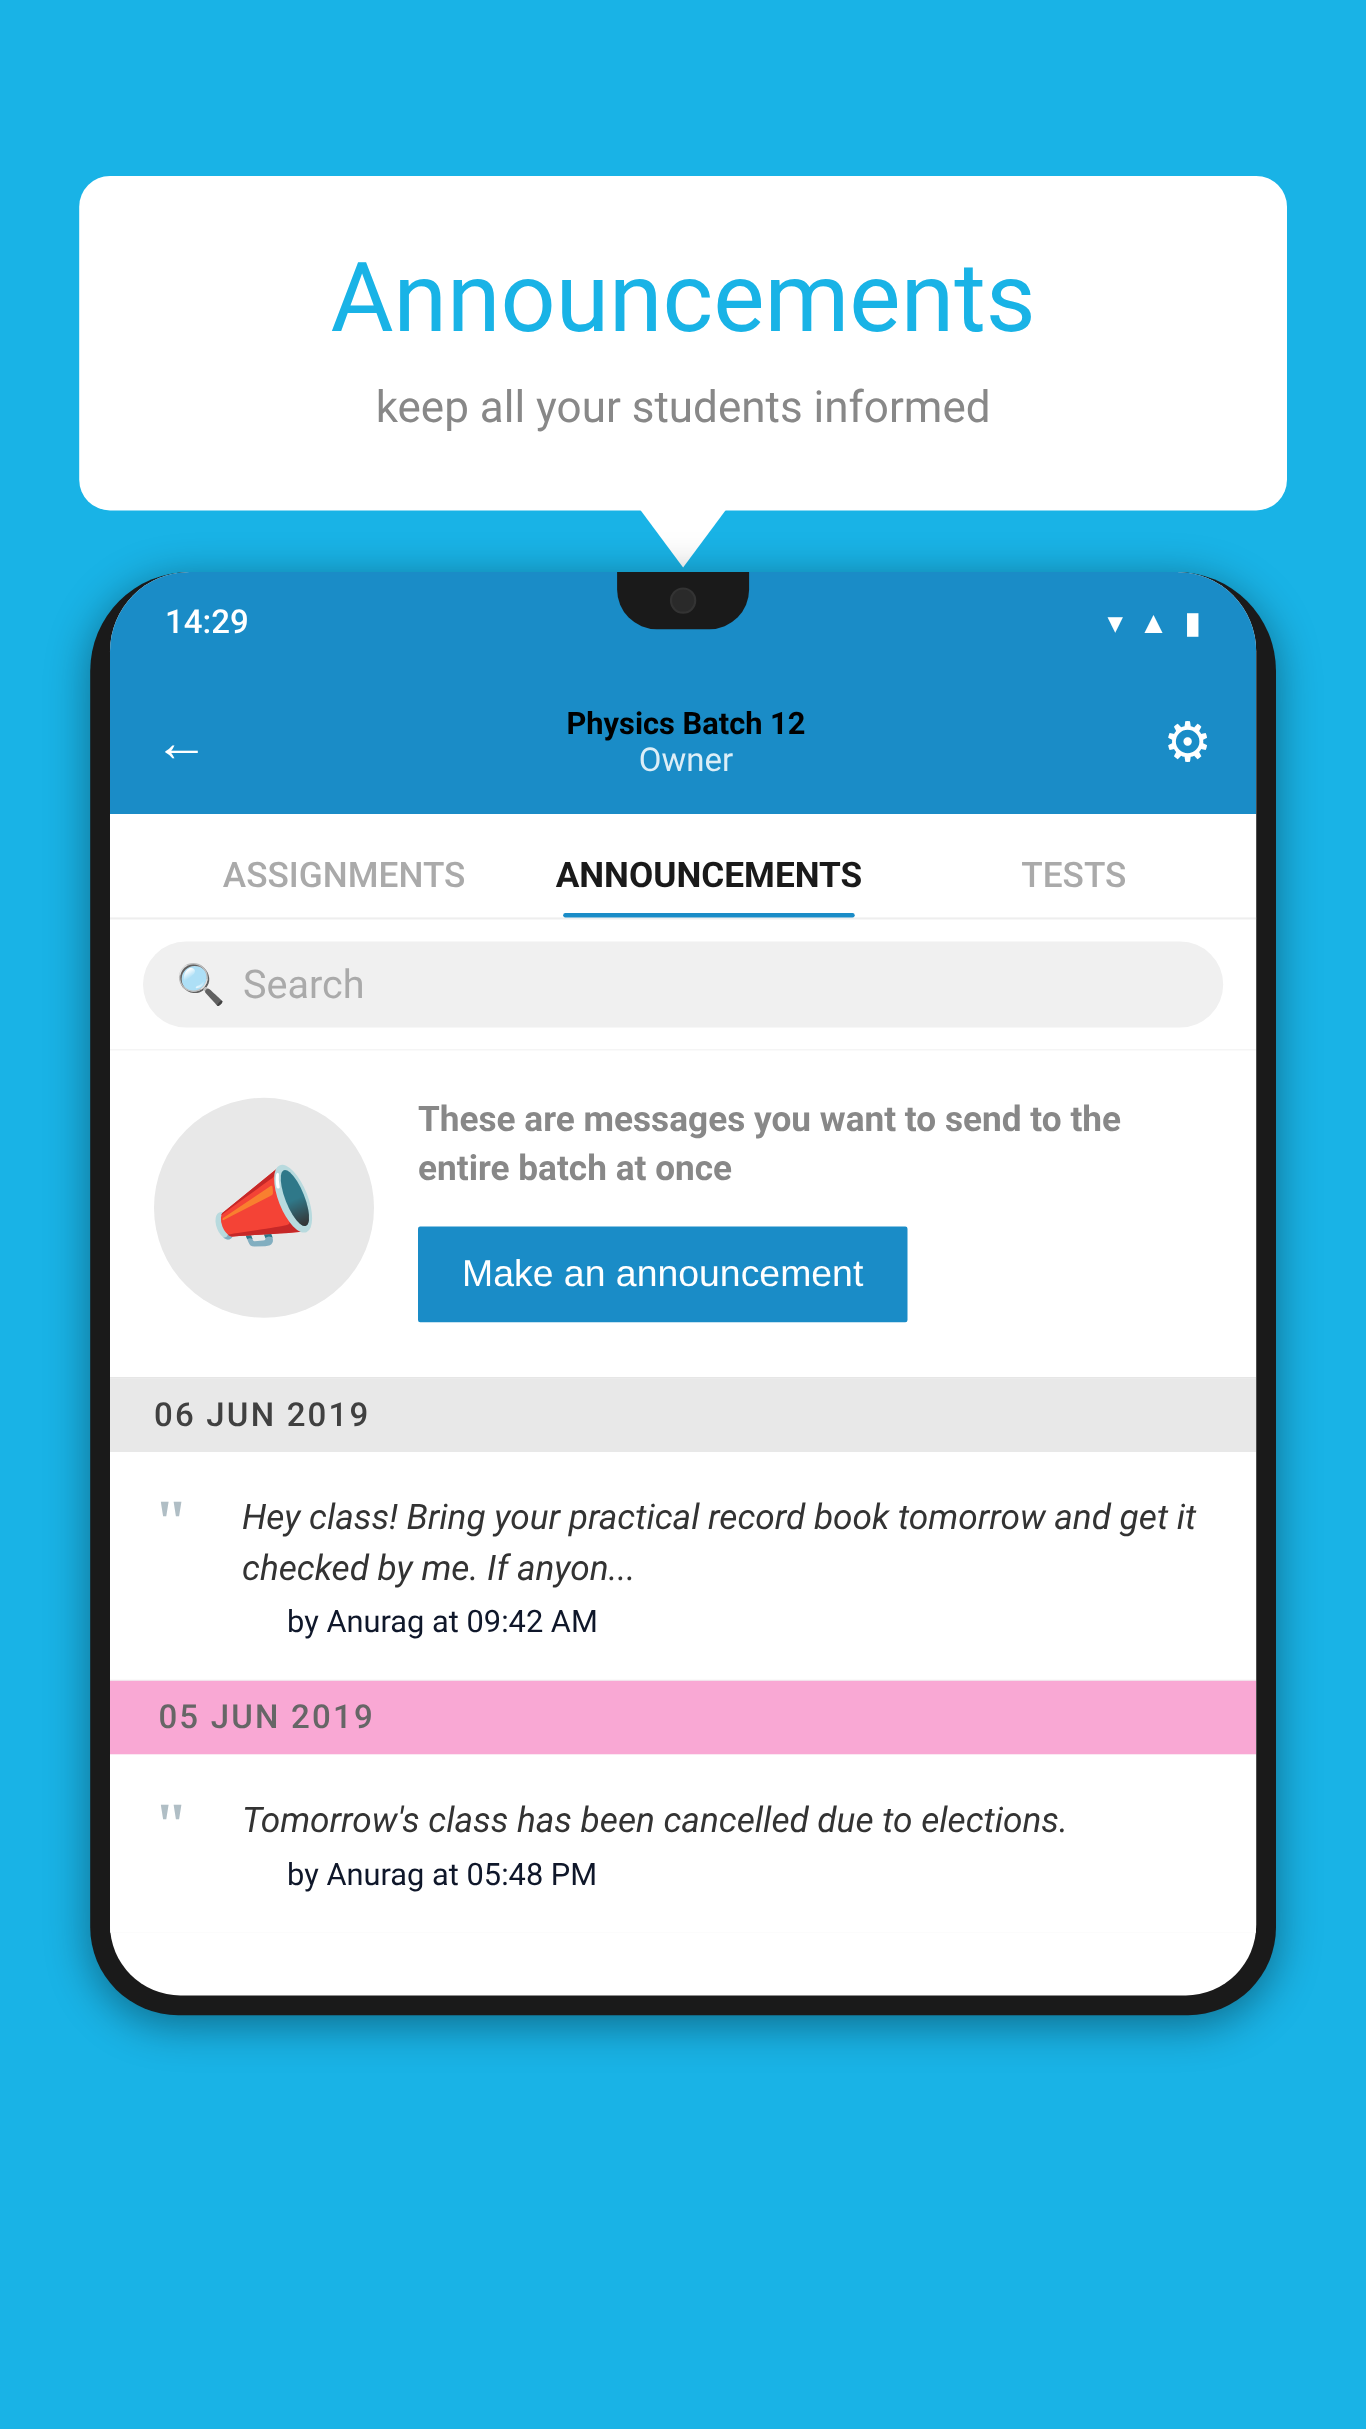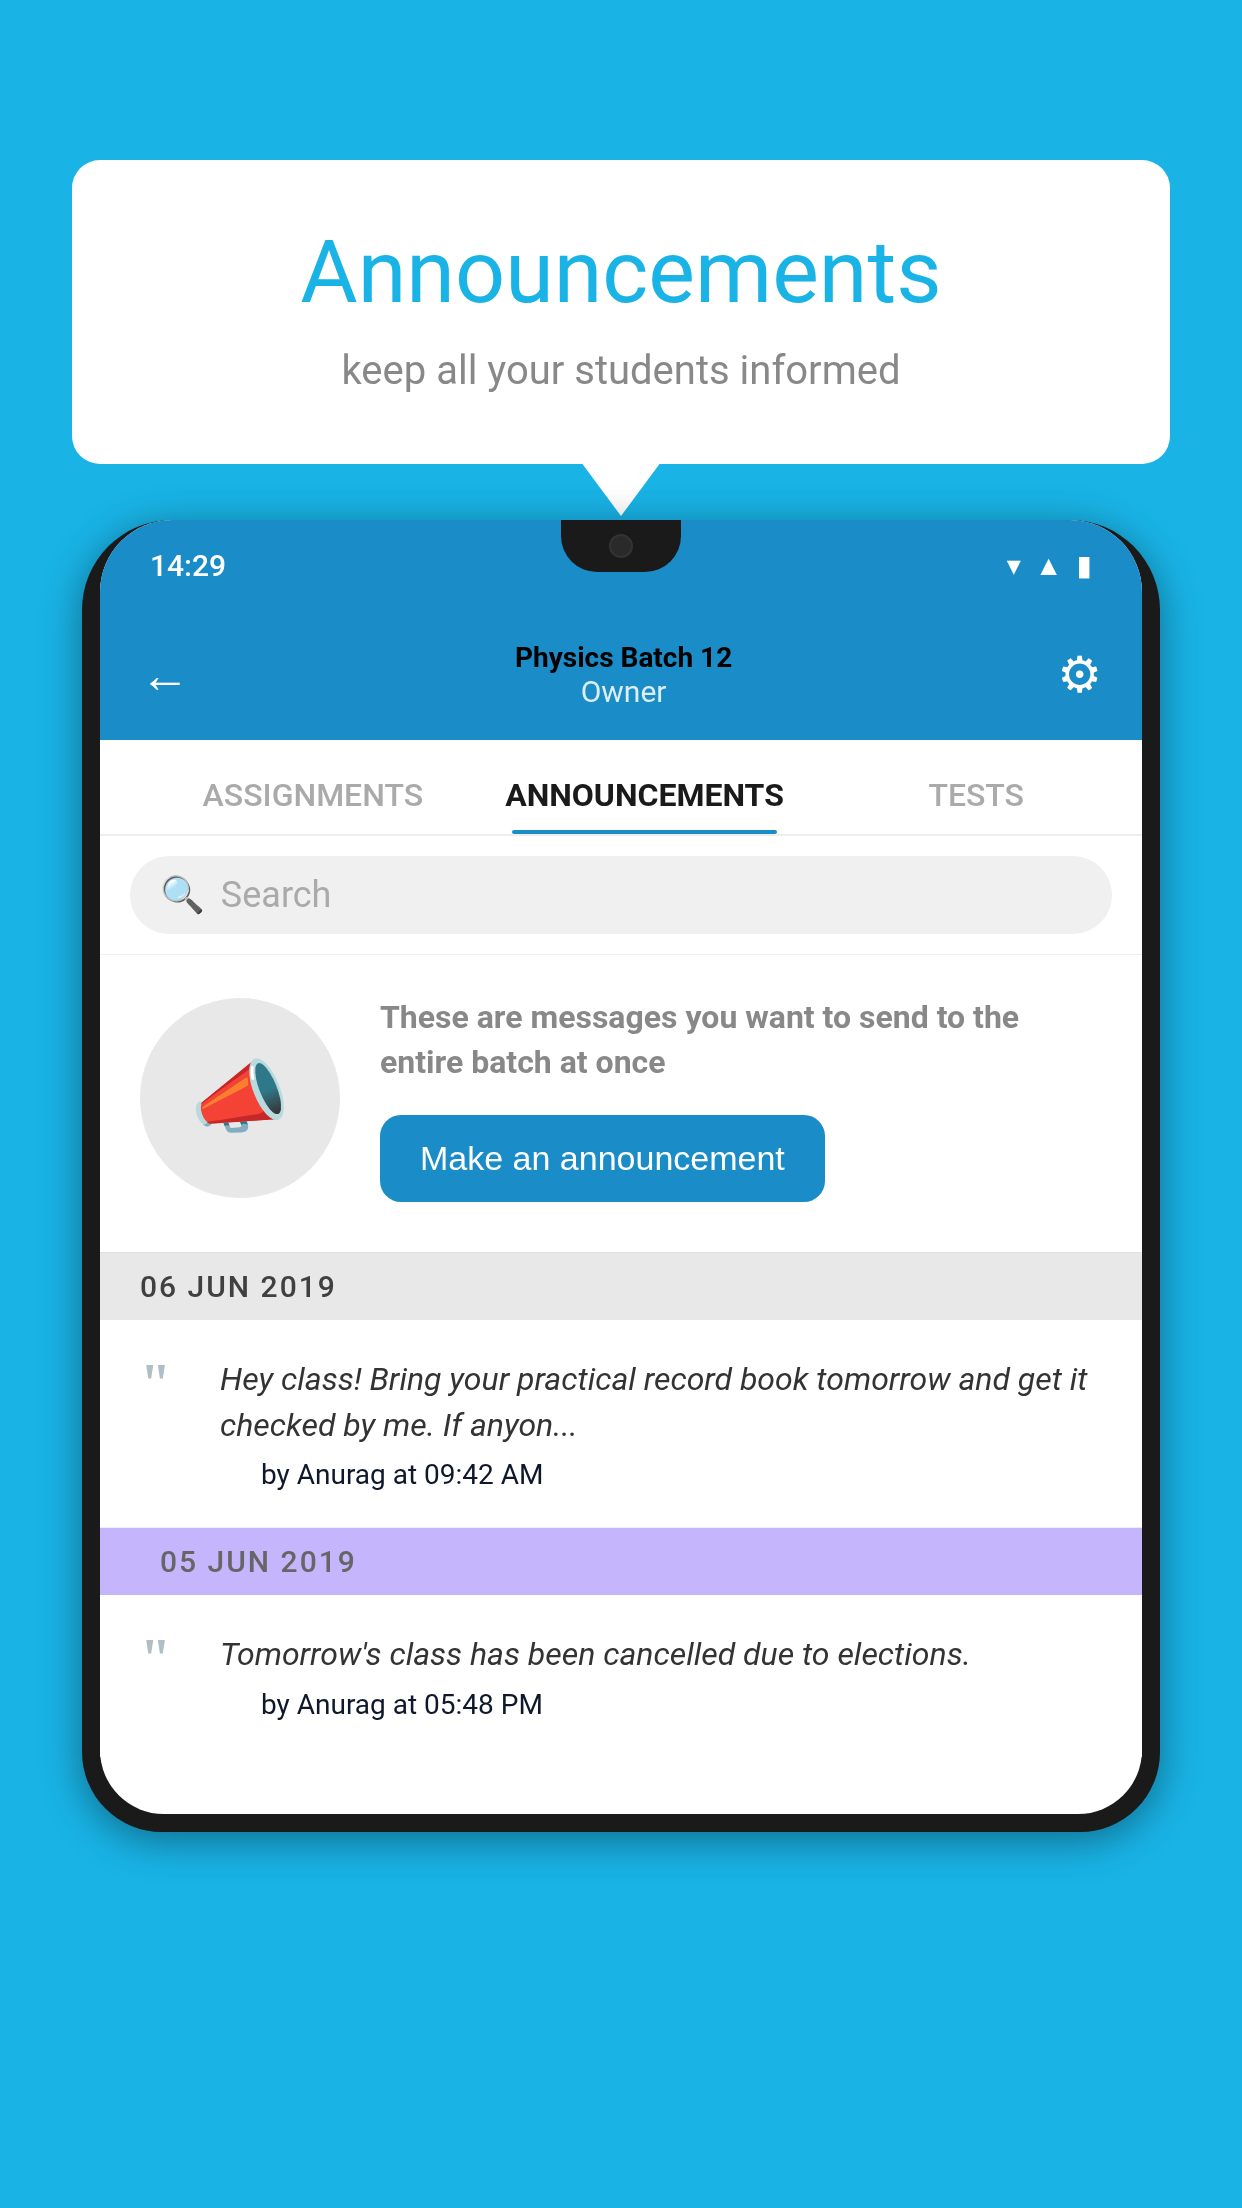--- a/index.html
+++ b/index.html
@@ -275,21 +275,21 @@
       font-size: 32px;
       line-height: 1.4;
       margin-bottom: 30px;
       font-weight: bold;
     }
 
     .make-announcement-btn {
       background: #1a8cc7;
       color: white;
       border: none;
-      border-radius: 21px;
+      border-radius: 2px;
       padding: 24px 40px;
       font-size: 34px;
       font-weight: 500;
       cursor: pointer;
     }
 
     
     .date-separator {
       background: #e8e8e8;
       padding: 16px 40px;
@@ -330,22 +330,22 @@
     }
 
     .announcement-meta {
       color: #0f172a;
       font-size: 28px;
       margin-left: 41px;
     }
 
     
     .date-separator-2 {
-      background: #c4b5fd;
-      padding: 16px 60px;
+      background: #f9a8d4;
+      padding: 16px 44px;
       color: #666;
       font-size: 30px;
       letter-spacing: 2px;
       font-weight: 500;
     }
 
     
     .announcement-item-2 {
       background: white;
       padding: 36px 40px;

